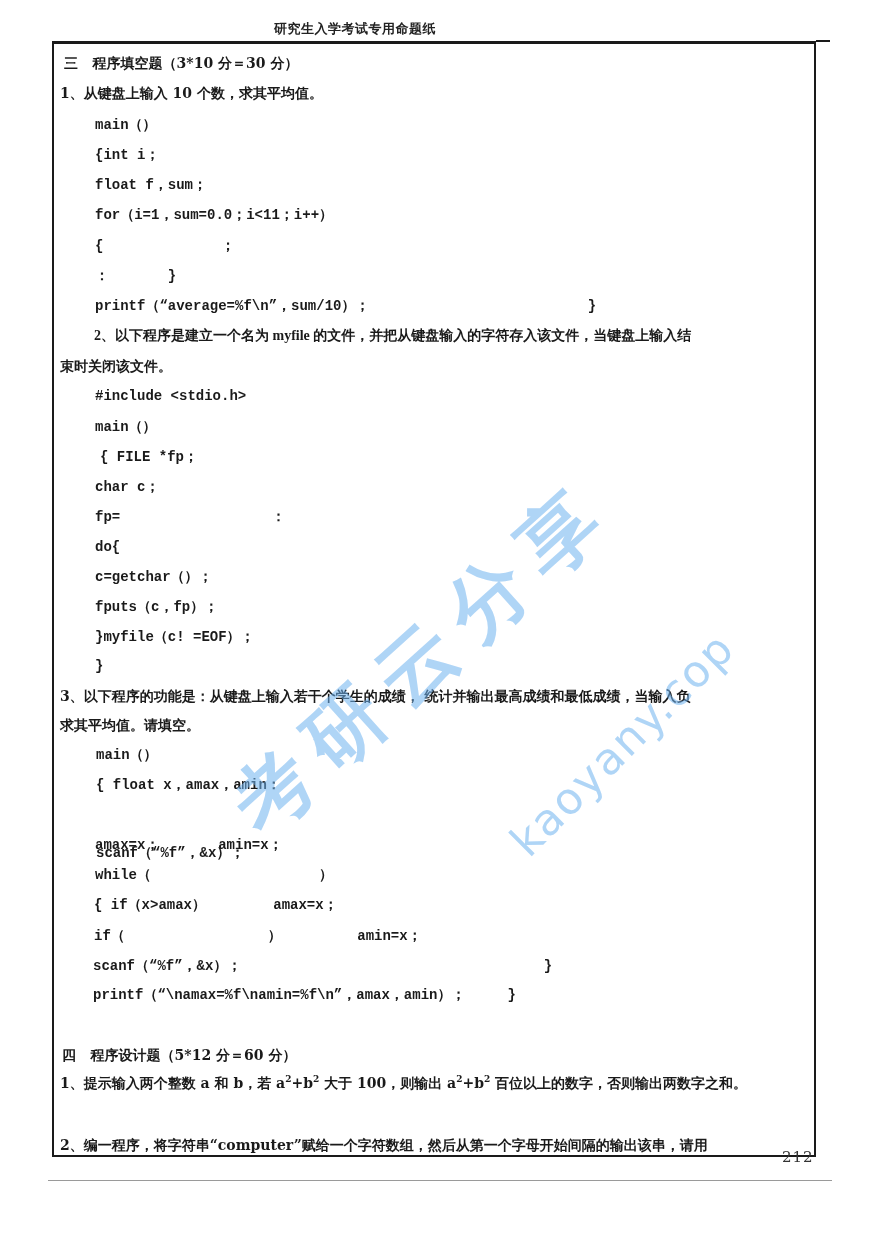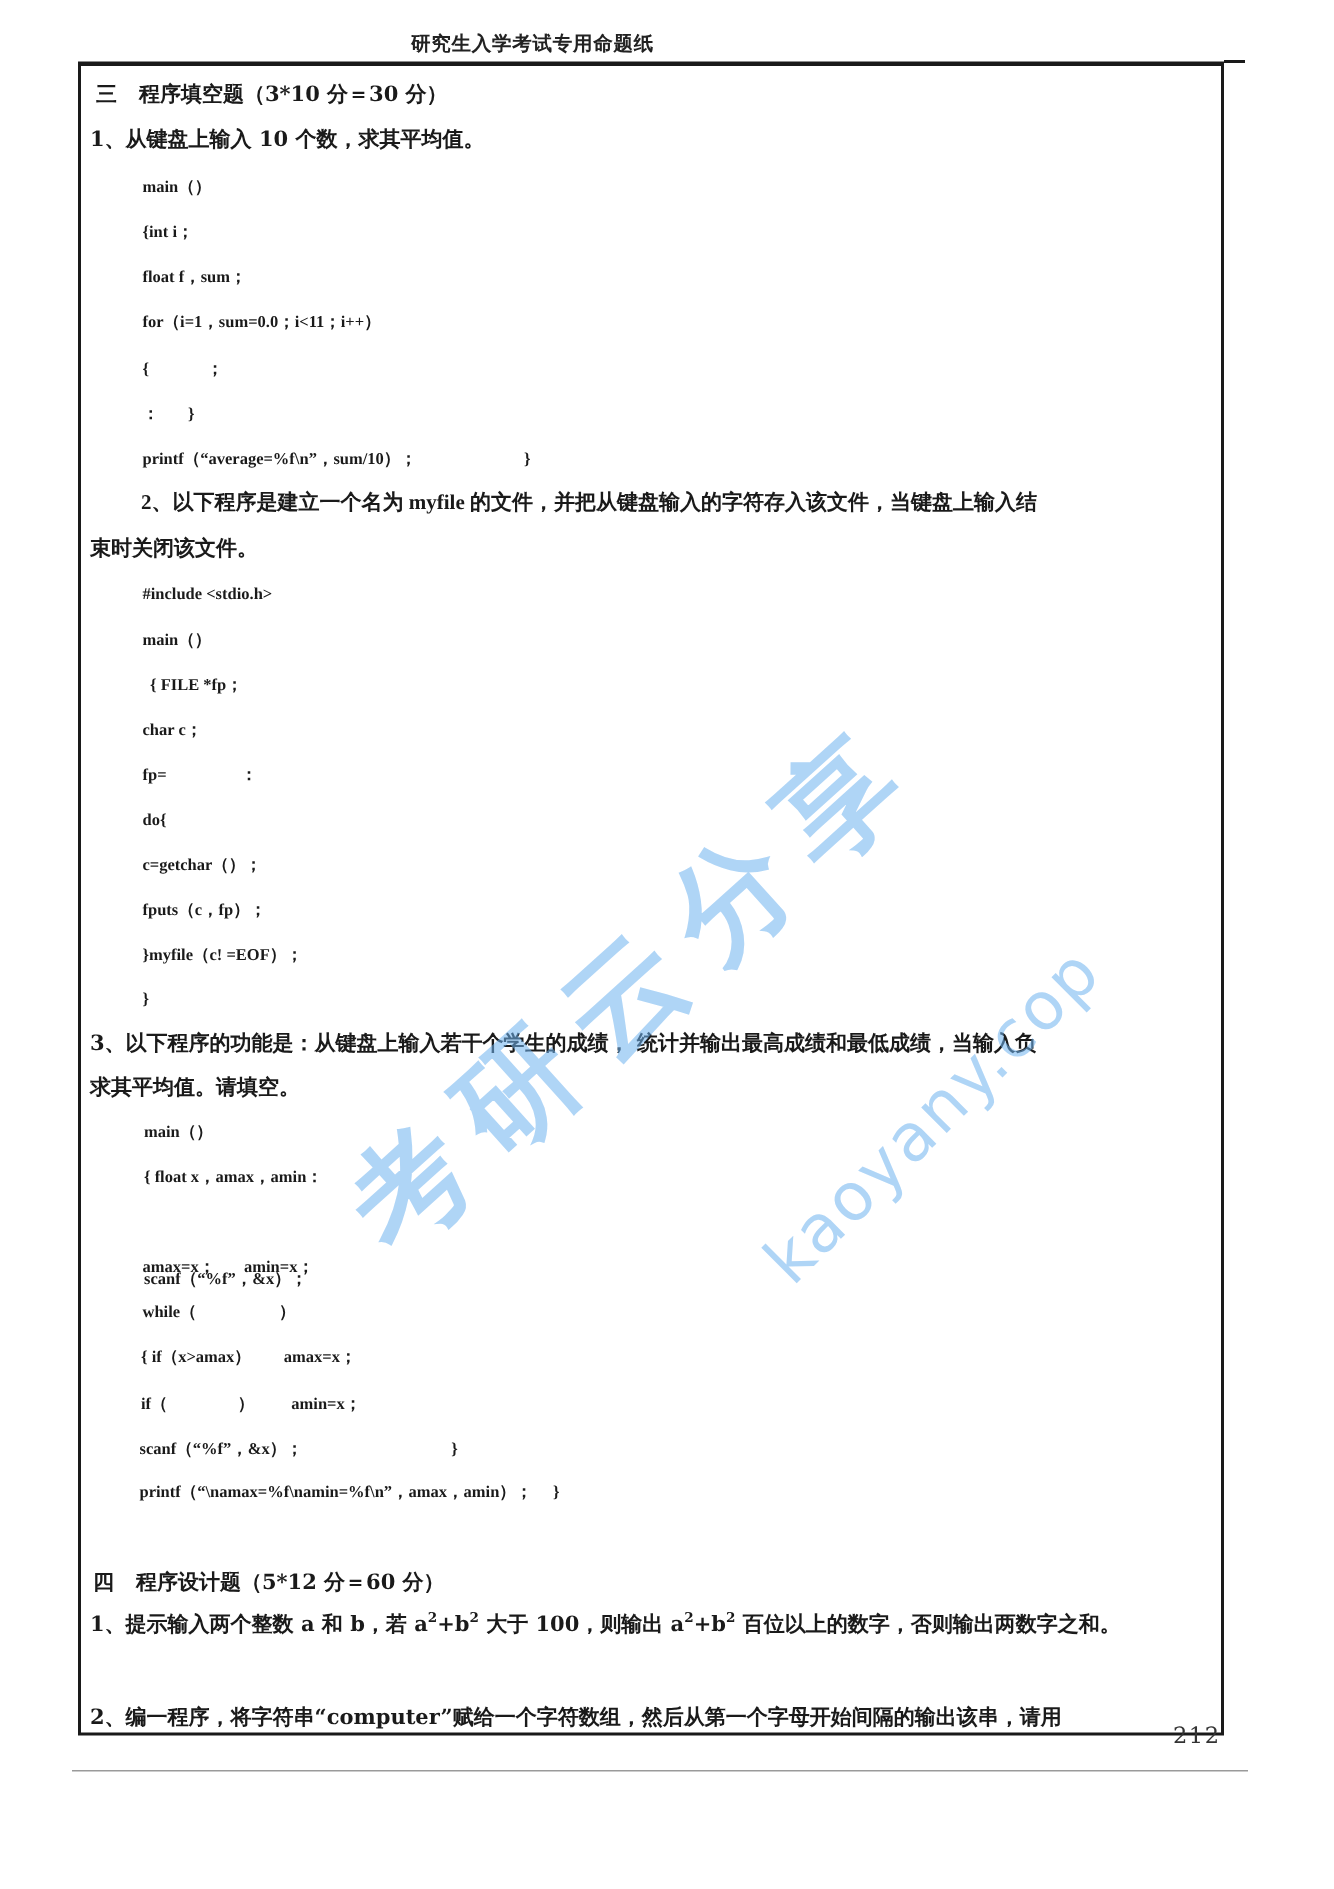--- a/index.html
+++ b/index.html
@@ -26,21 +26,21 @@
   }
   .page-number {
     position: absolute; left: 782px; top: 1148px; font-size: 15px; color:#333;
     font-family: "DejaVu Serif", serif; letter-spacing: 1px;
   }
   .line {
     position: absolute; white-space: pre; font-size: 14px; font-weight: bold;
     line-height: 18px;
   }
   .code {
-    font-family: Liberation Serif, serif; font-weight: bold; font-size: 11px;
+    font-family: Liberation Mono, monospace; font-weight: bold; font-size: 14px;
   }
   .cn { font-family: "DejaVu Serif", serif; font-weight: bold; font-size: 14px; }
   sup { font-size: 9px; vertical-align: super; line-height: 0; }
   .wm {
     position: absolute; color: #6fb3f0; opacity: 0.55; pointer-events: none;
     font-family: "DejaVu Serif", serif; font-weight: bold;
   }
   .wm-cn { font-size: 78px; transform: rotate(-42deg); transform-origin: left top; letter-spacing: 18px; }
   .wm-en { font-family: "DejaVu Sans", sans-serif; font-weight: normal; font-size: 44px; transform: rotate(-45deg); transform-origin: left top; letter-spacing: 2px; }
 </style>

